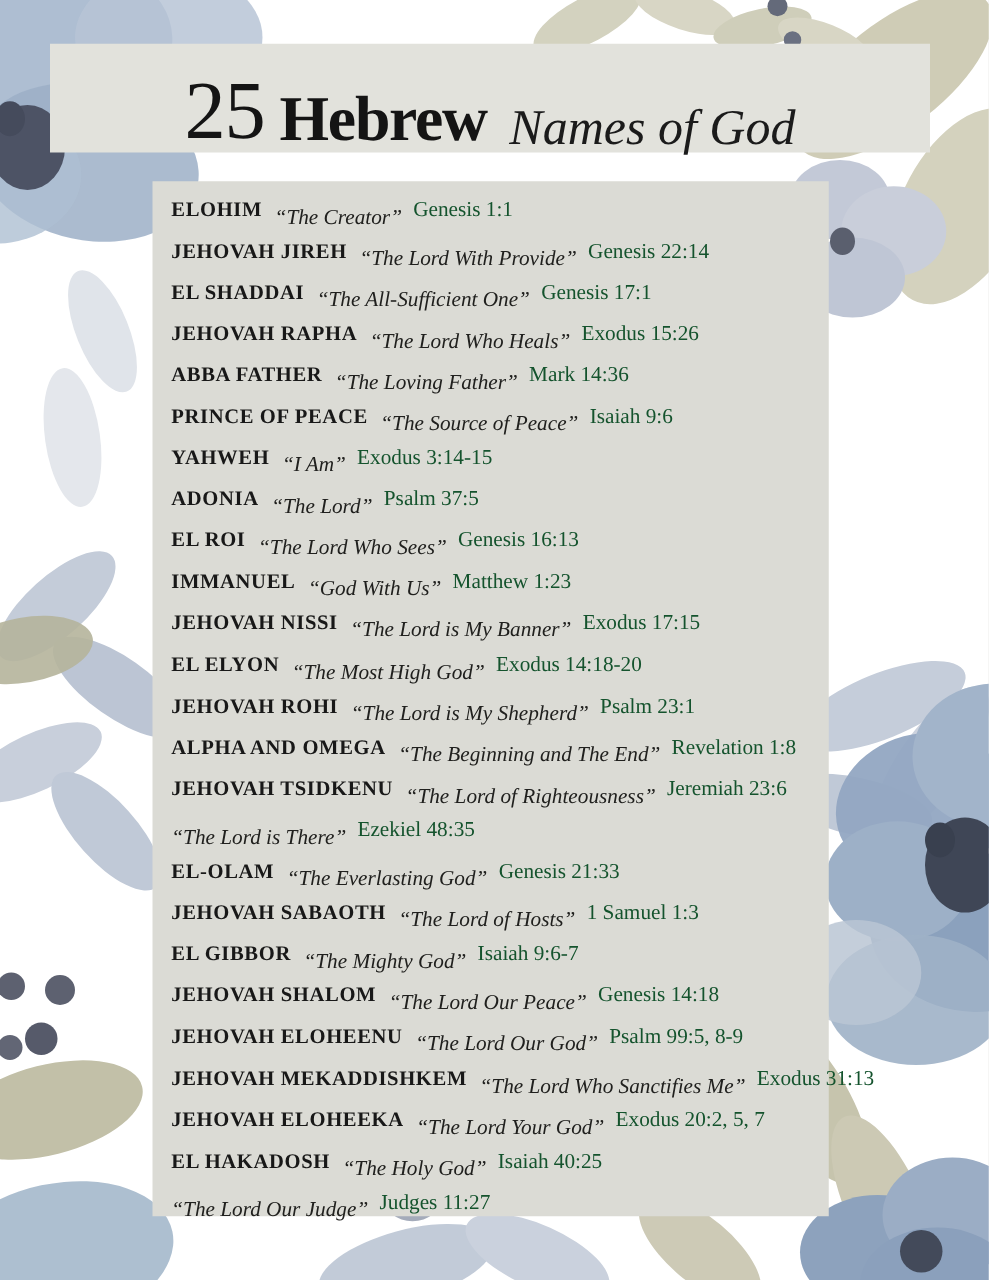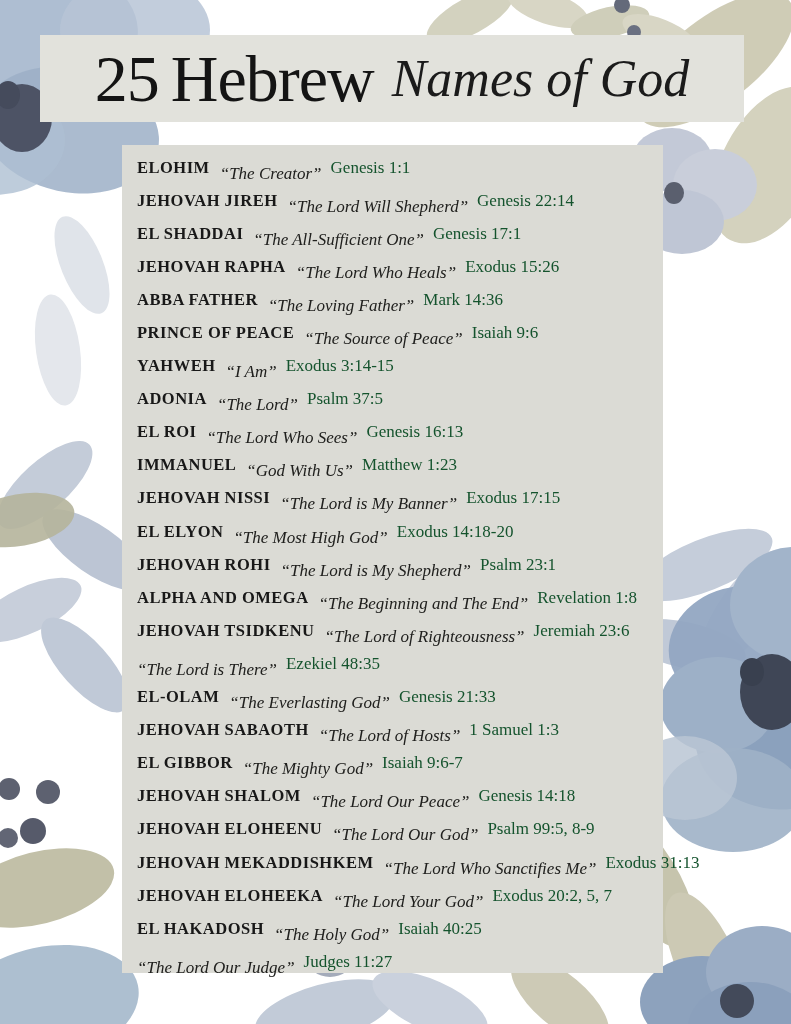--- a/index.html
+++ b/index.html
@@ -5,33 +5,33 @@
   html,body{margin:0;padding:0;}
   body{
     width:791px;height:1024px;position:relative;overflow:hidden;
     background:#ffffff;
     font-family:"Liberation Serif","DejaVu Serif",serif;
   }
   .bg-art{position:absolute;left:0;top:0;width:791px;height:1024px;}
   .header-bar{
     position:absolute;left:40px;top:35px;width:704px;height:87px;
     background:#e2e2dc;
-    display:flex;align-items:center;justify-content:center;
+    display:flex;align-items:flex-end;justify-content:center;
     white-space:nowrap;
   }
   .title-prefix{
     font-size:66px;font-weight:400;color:#141414;line-height:1;
     letter-spacing:-1px;
   }
   .title-main{
-    font-size:66px;font-weight:400;color:#141414;line-height:1;
+    font-size:51px;font-weight:700;color:#141414;line-height:1;
     margin-left:12px;letter-spacing:-1px;
   }
   .title-sub{
-    font-size:52px;font-style:italic;font-weight:400;color:#1b1b1b;
+    font-size:40px;font-style:italic;font-weight:400;color:#1b1b1b;
     line-height:1;margin-left:18px;
   }
   .panel{
     position:absolute;left:122px;top:145px;width:541px;height:828px;
     background:#dbdbd5;box-sizing:border-box;padding:6px 4px 0 15px;
   }
   .rows{display:flex;flex-direction:column;}
   .row{
     height:33.1px;display:flex;align-items:center;white-space:nowrap;
   }
@@ -154,21 +154,21 @@
 <div class="panel">
   <div class="rows" id="rows">
   <div class="row">
     <span class="n">ELOHIM</span>
     <span class="m">“The Creator”</span>
     <span class="r">Genesis 1:1</span>
   </div>
 
   <div class="row">
     <span class="n">JEHOVAH JIREH</span>
-    <span class="m">“The Lord Will Shepherd”</span>
+    <span class="m">“The Lord With Provide”</span>
     <span class="r">Genesis 22:14</span>
   </div>
 
   <div class="row">
     <span class="n">EL SHADDAI</span>
     <span class="m">“The All-Sufficient One”</span>
     <span class="r">Genesis 17:1</span>
   </div>
 
   <div class="row">

